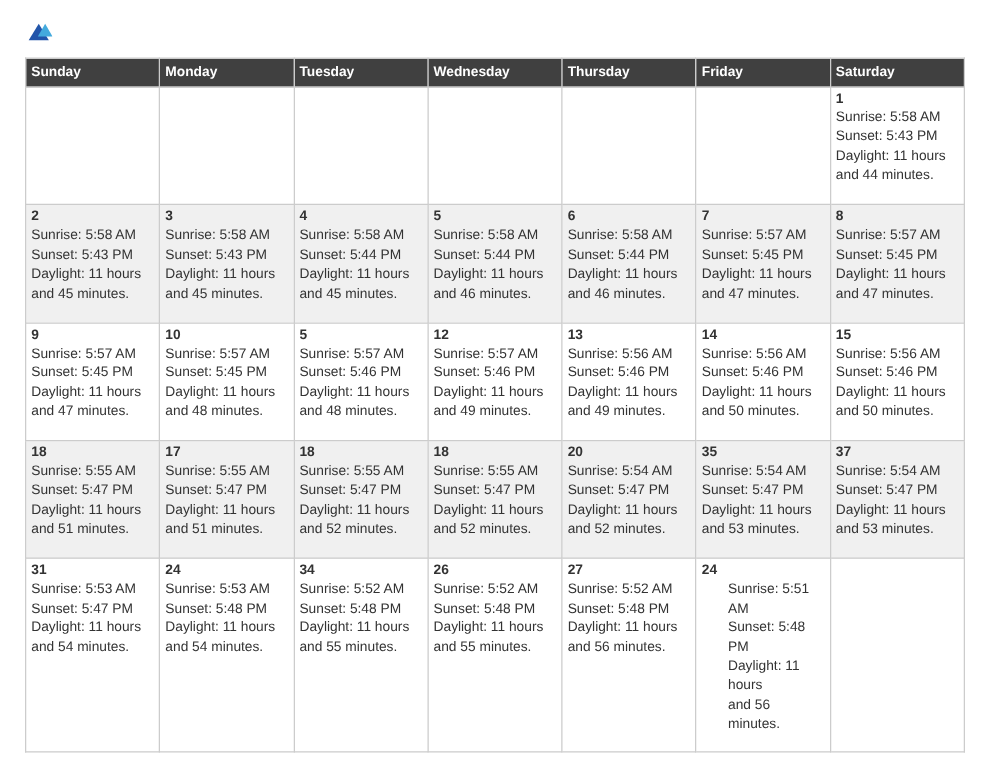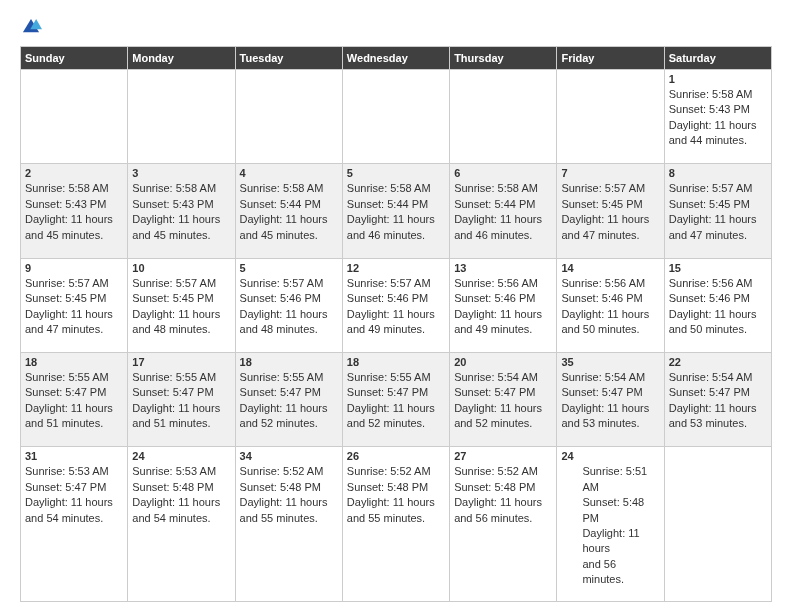--- a/index.html
+++ b/index.html
@@ -292,21 +292,21 @@
 and 52 minutes.</div>
           </td>
           <td>
             <div class="day-num">35</div>
             <div class="day-info" style="white-space: pre-line;">Sunrise: 5:54 AM
 Sunset: 5:47 PM
 Daylight: 11 hours
 and 53 minutes.</div>
           </td>
           <td>
-            <div class="day-num">22</div>
+            <div class="day-num">37</div>
             <div class="day-info" style="white-space: pre-line;">Sunrise: 5:54 AM
 Sunset: 5:47 PM
 Daylight: 11 hours
 and 53 minutes.</div>
           </td>
         </tr>
         <tr class="row-white">
           <td>
             <div class="day-num">31</div>
             <div class="day-info" style="white-space: pre-line;">Sunrise: 5:53 AM

